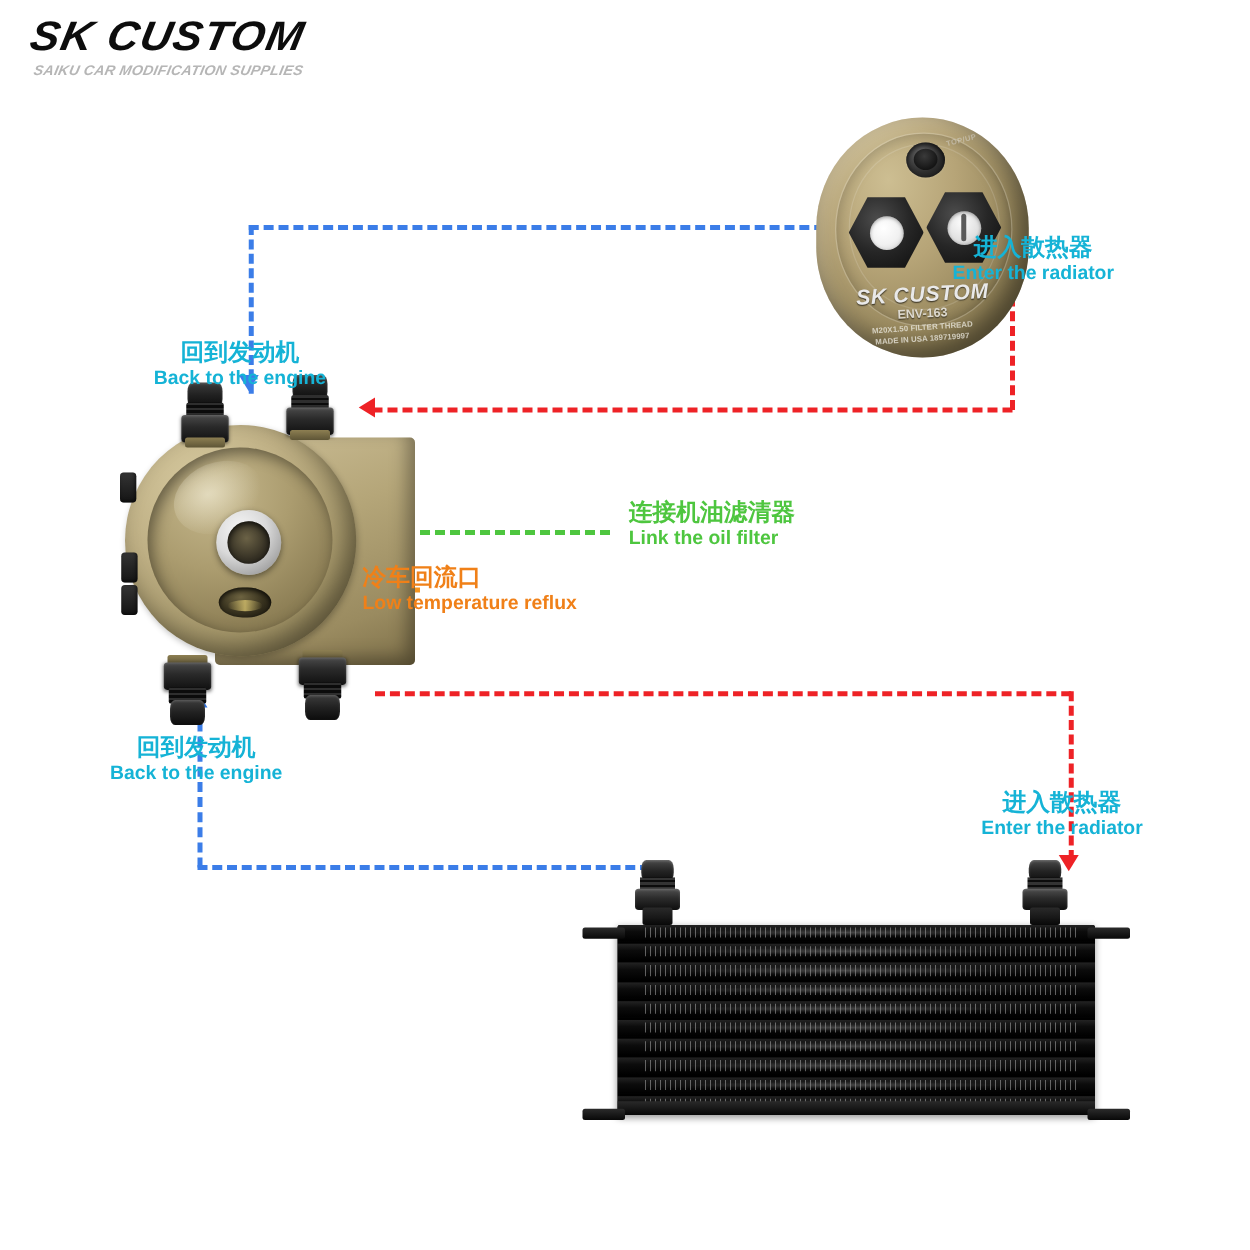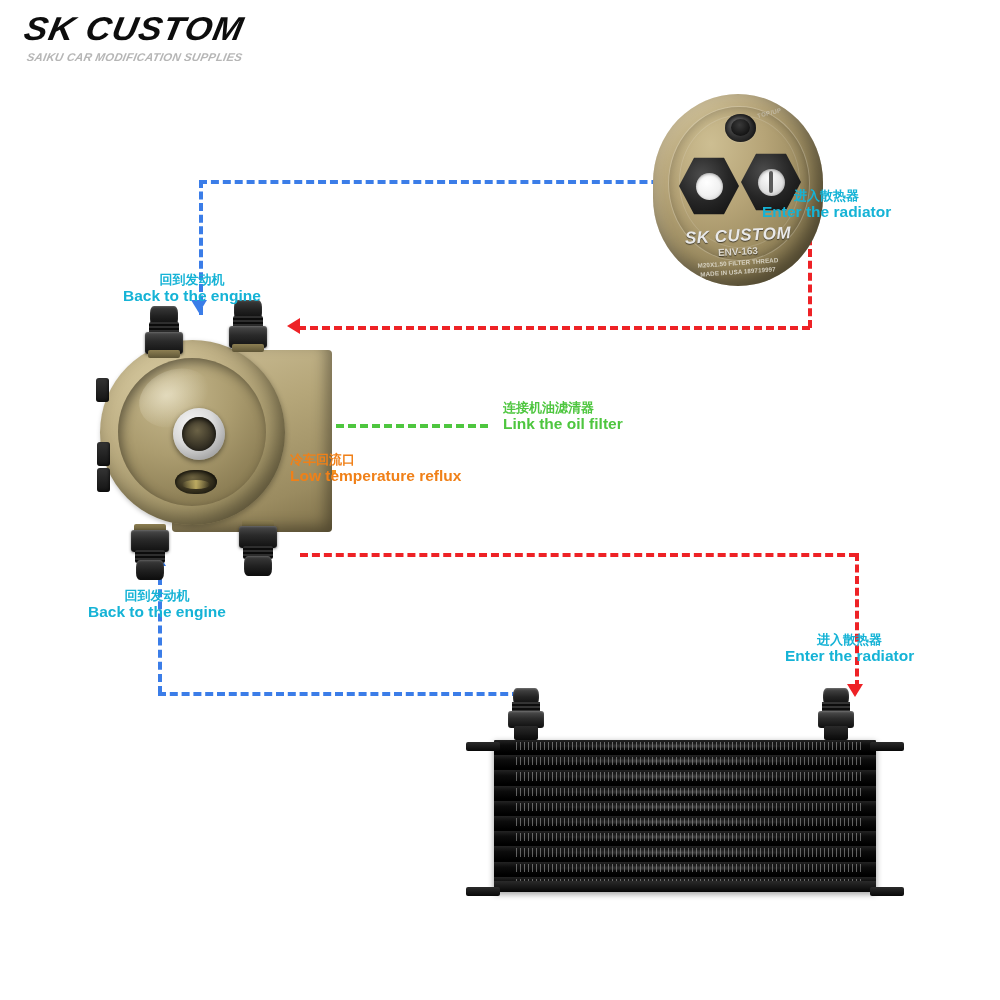--- a/index.html
+++ b/index.html
@@ -53,21 +53,21 @@
   }
 
   
   .flow-label {
     position: absolute;
     font-weight: bold;
     line-height: 1.18;
     white-space: nowrap;
     text-align: center;
   }
-  .flow-label .zh { font-size: 13px; display: block; }
+  .flow-label .zh { font-size: 19px; display: block; }
   .flow-label .en { font-size: 15.5px; display: block; }
   .lbl-cyan  { color: #15b3d6; }
   .lbl-green { color: #4ec63f; }
   .lbl-orange{ color: #f08018; }
 
   
   .dash {
     position: absolute;
   }
   .dash.h {

